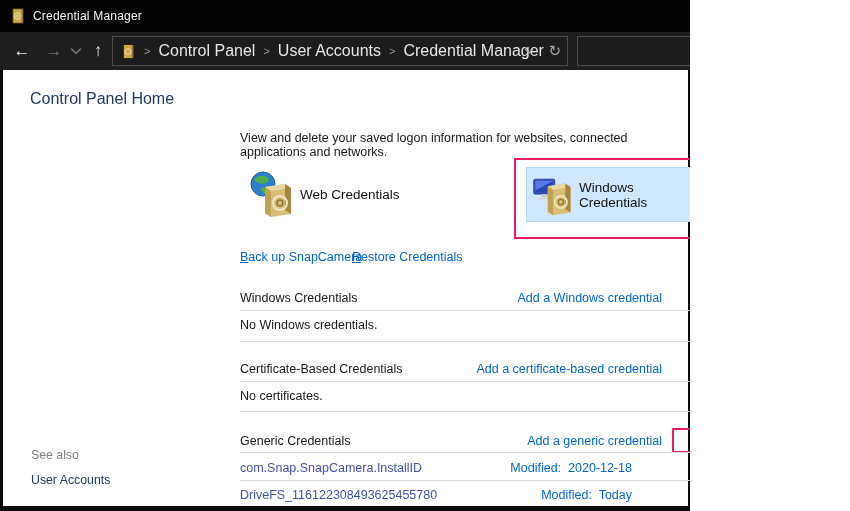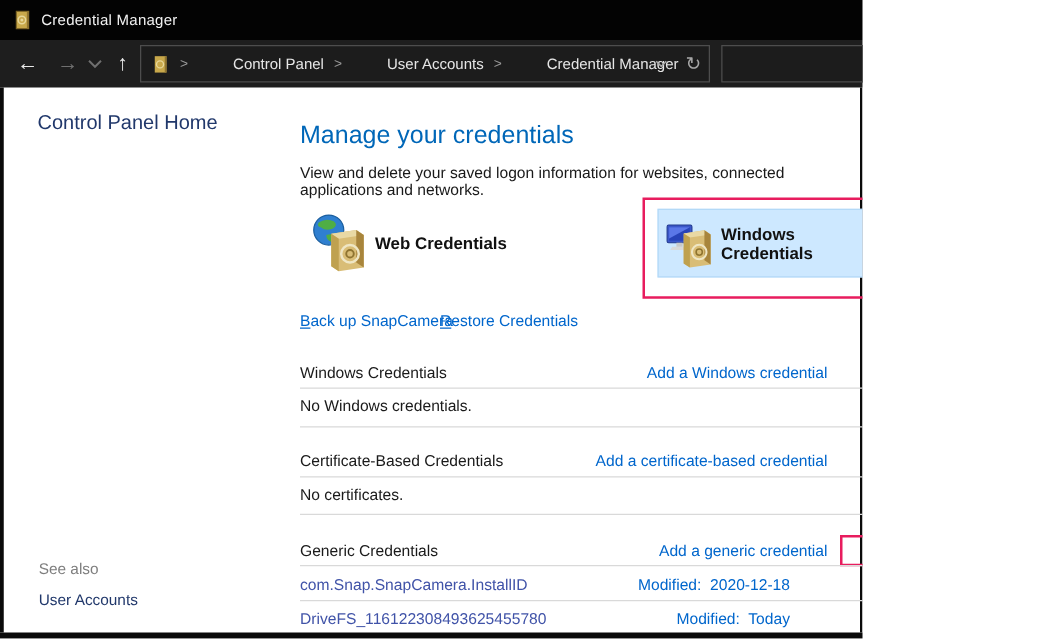--- a/index.html
+++ b/index.html
@@ -16,21 +16,21 @@
   .min-glyph { width:10px; height:1px; background:#e8e8e8; }
   .max-glyph { width:9px; height:9px; border:1px solid #e8e8e8; }
 
   
   .toolbar { position:absolute; left:0; top:32px; width:850px; height:38px; background:#1e1e1e; }
   .nav-ico { position:absolute; top:0; height:38px; display:flex; align-items:center; justify-content:center; font-size:17px; color:#e8e8e8; }
   .nav-ico.dim { color:#6f6f6f; }
   .addr-bar { position:absolute; left:112px; top:4px; width:456px; height:30px; border:1px solid #4d4d4d; background:#1c1c1c; display:flex; align-items:center; }
   .crumb-ico { width:15px; height:15px; margin-left:8px; flex:0 0 auto; }
   .crumb-sep { color:#9a9a9a; font-size:11px; margin:0 8px; }
-  .crumb { color:#e6e6e6; font-size:12px; white-space:nowrap;margin-left:28px; }
+  .crumb { color:#e6e6e6; font-size:16px; white-space:nowrap; }
   .addr-right { position:absolute; right:6px; top:0; height:28px; display:flex; align-items:center; gap:14px; }
   .addr-chevron { display:flex; align-items:center; }
   .refresh { color:#a6a6a6; font-size:15px; }
   .search-box { position:absolute; left:577px; top:4px; width:263px; height:30px; border:1px solid #4d4d4d; background:#1c1c1c; }
   .search-input { position:absolute; left:4px; top:2px; width:225px; height:24px; background:transparent; border:none; outline:none; color:#e6e6e6; font-size:12px; font-family:"Liberation Sans",sans-serif; }
   .search-glass { position:absolute; right:8px; top:7px; }
 
   
   .edge-left { position:absolute; left:0; top:70px; width:3px; height:436px; background:#0a0a0a; }
   .edge-right { position:absolute; right:0; top:70px; width:2px; height:436px; background:#0a0a0a; }
@@ -47,21 +47,21 @@
   
   .side-home { position:absolute; left:30px; top:90px; font-size:16px; color:#21386b; }
   .side-seealso { position:absolute; left:31px; top:448px; font-size:12.3px; color:#7e7e7e; }
   .side-useracct { position:absolute; left:31px; top:473px; font-size:12.3px; color:#21386b; }
 
   
   .page-title { position:absolute; left:240px; top:97px; font-size:20px; color:#0067b8; font-weight:400; }
   .page-sub { position:absolute; left:240px; top:131px; font-size:12.5px; color:#191919; }
 
   .tile { position:absolute; display:flex; align-items:center; }
-  .tile-label { font-size:13.5px; font-weight:bold; color:#111111; margin-left:5px; }
+  .tile-label { font-size:13.5px; font-weight:normal; color:#111111; margin-left:5px; }
   .tile-web { left:247px; top:170px; }
   .tile-win { left:532px; top:171px; }
   .selection-box { position:absolute; left:526px; top:167px; width:287px; height:55px; background:#cde8ff; border:1px solid #b3d9f7; }
   .anno-box-1 { position:absolute; left:514px; top:158px; width:314px; height:81px; border:2px solid #e81c5e; }
   .anno-box-2 { position:absolute; left:672px; top:428px; width:156px; height:25px; border:2px solid #e81c5e; }
 
   .link { color:#0066cc; text-decoration:none; font-size:12.5px; }
   .accel { text-decoration:underline; }
   .backup-link { position:absolute; left:240px; top:250px; }
   .restore-link { position:absolute; left:352px; top:250px; }
@@ -144,21 +144,20 @@
   <div class="edge-left"></div>
   <div class="edge-right"></div>
   <div class="edge-bottom"></div>
 
   <div class="help-btn">?</div>
 
   <a class="side-home">Control Panel Home</a>
   <span class="side-seealso">See also</span>
   <a class="side-useracct">User Accounts</a>
 
-  <h1 class="page-title">Manage your credentials</h1>
   <div class="page-sub">View and delete your saved logon information for websites, connected applications and networks.</div>
 
   <div class="anno-box-1"></div>
   <div class="selection-box"></div>
 
   <div class="tile tile-web">
     <svg width="48" height="48" viewBox="0 0 48 48">
       <circle cx="16" cy="14" r="12" fill="#2f7fd0"></circle>
       <path d="M8 8 Q14 4 20 7 Q24 10 19 13 Q13 15 10 12 Q6 11 8 8 Z" fill="#4fae44"></path>
       <path d="M14 18 Q20 16 24 20 Q26 24 20 24 Q14 23 14 18 Z" fill="#4fae44"></path>

